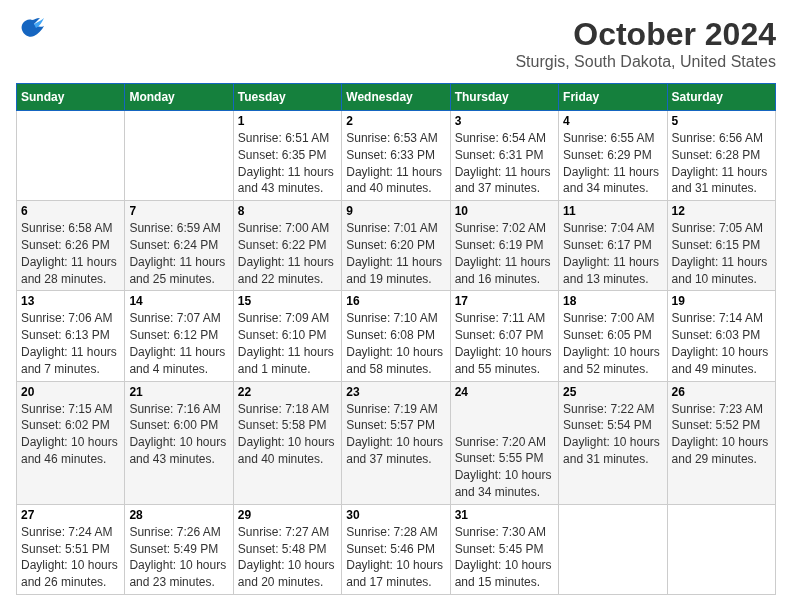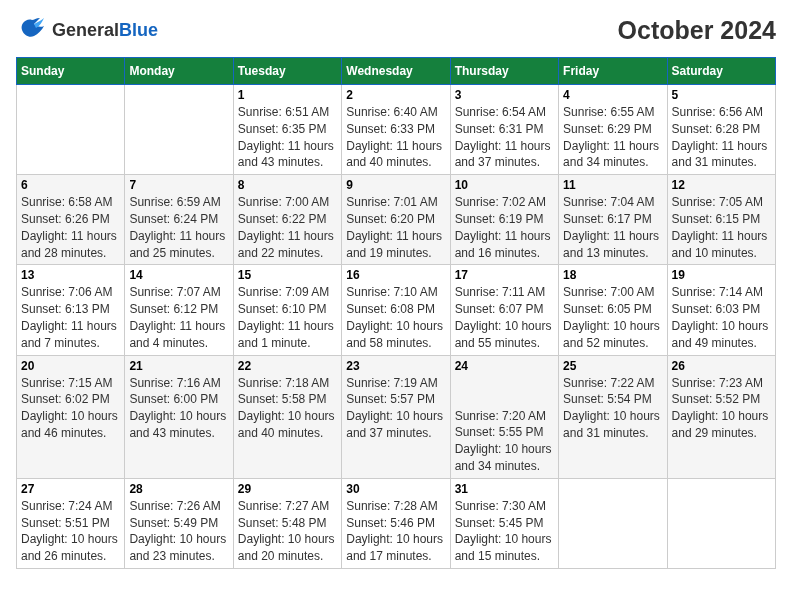--- a/index.html
+++ b/index.html
@@ -32,21 +32,21 @@
       color: #1565c0;
     }
     .logo-bird {
       width: 32px;
       height: 28px;
     }
     .title-block {
       text-align: right;
     }
     .month-title {
-      font-size: 25px;
+      font-size: 32px;
       font-weight: bold;
       color: #333;
     }
     .location-title {
       font-size: 16px;
       color: #555;
     }
     .calendar {
       width: 100%;
       border-collapse: collapse;
@@ -88,26 +88,24 @@
   </style>
 </head>
 <body>
 
 <div class="header">
   <div class="logo">
     <svg class="logo-bird" viewBox="0 0 32 28" xmlns="http://www.w3.org/2000/svg">
       <path d="M16 4 C10 2, 4 8, 6 14 C8 20, 14 22, 18 20 C22 18, 26 14, 28 10 C24 12, 20 10, 18 8 C20 6, 22 4, 24 2 C20 2, 18 4, 16 4Z" fill="#1565c0"></path>
       <path d="M18 8 C22 6, 26 4, 28 2 C26 6, 24 10, 20 12Z" fill="#42a5f5"></path>
     </svg>
-    <div>
-      <span class="logo-text-general">General</span><span class="logo-text-blue">Blue</span>
-    </div>
   </div>
   <div class="title-block">
     <div class="month-title">October 2024</div>
+    <div class="location-title">Sturgis, South Dakota, United States</div>
   </div>
 </div>
 
 <table class="calendar">
   <thead>
     <tr>
     <th>Sunday</th>
         <th>Monday</th>
         <th>Tuesday</th>
         <th>Wednesday</th>
@@ -121,21 +119,21 @@
         <td class="empty-cell"></td>
         <td class="empty-cell"></td>
         <td>
           <span class="day-number">1</span>
           <div class="day-info" style="white-space: pre-line;">Sunrise: 6:51 AM
 Sunset: 6:35 PM
 Daylight: 11 hours and 43 minutes.</div>
         </td>
         <td>
           <span class="day-number">2</span>
-          <div class="day-info" style="white-space: pre-line;">Sunrise: 6:40 AM
+          <div class="day-info" style="white-space: pre-line;">Sunrise: 6:53 AM
 Sunset: 6:33 PM
 Daylight: 11 hours and 40 minutes.</div>
         </td>
         <td>
           <span class="day-number">3</span>
           <div class="day-info" style="white-space: pre-line;">Sunrise: 6:54 AM
 Sunset: 6:31 PM
 Daylight: 11 hours and 37 minutes.</div>
         </td>
         <td>

